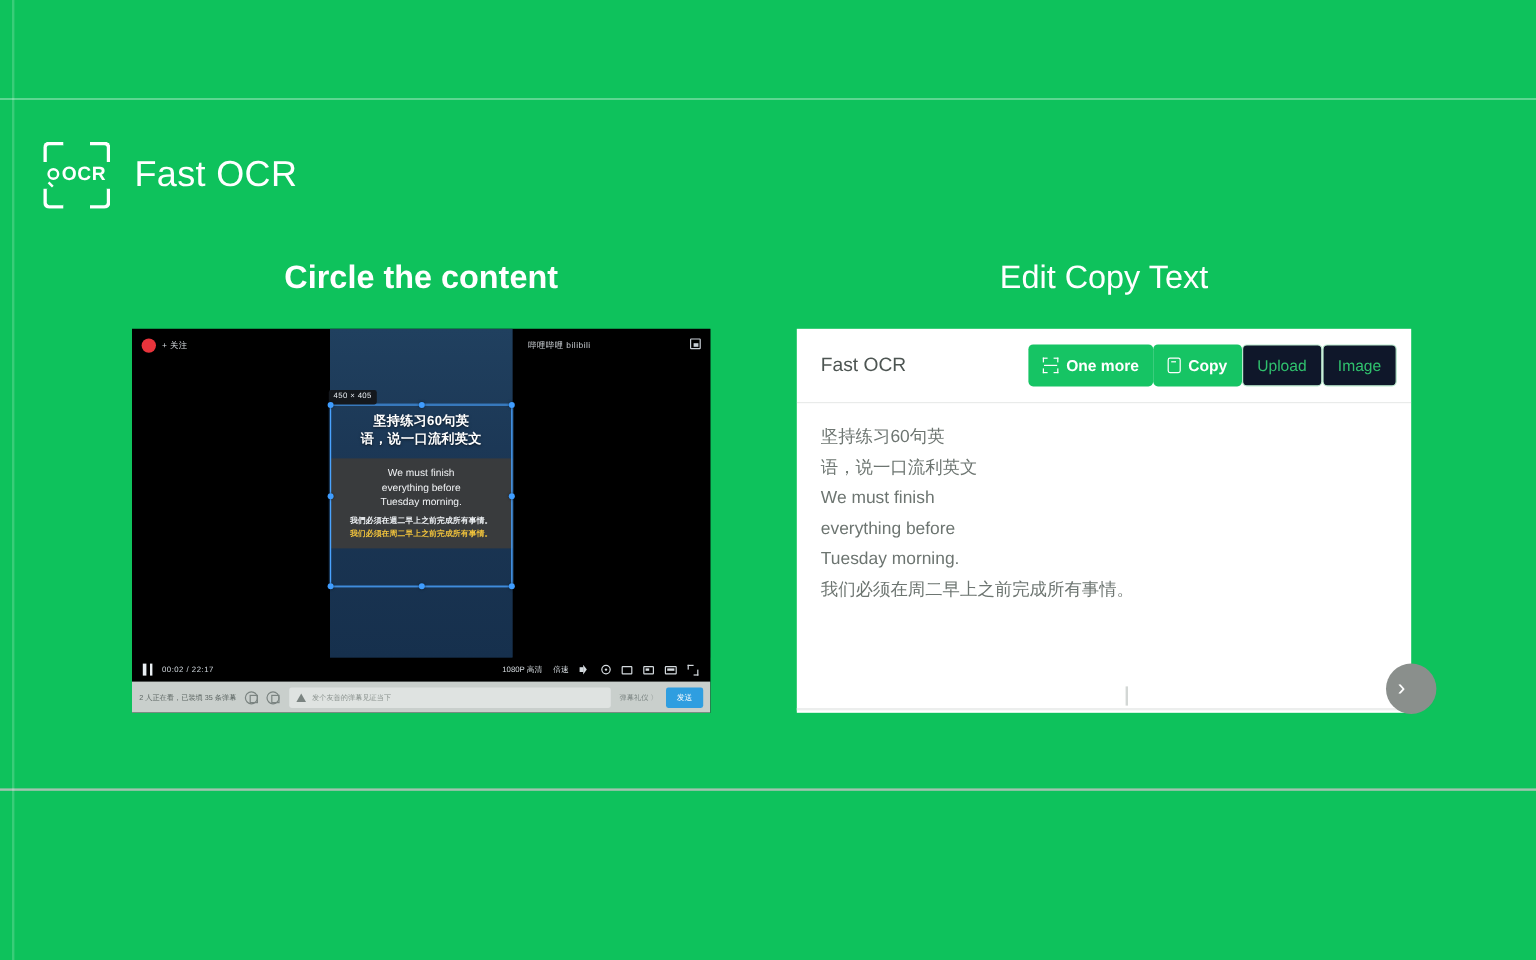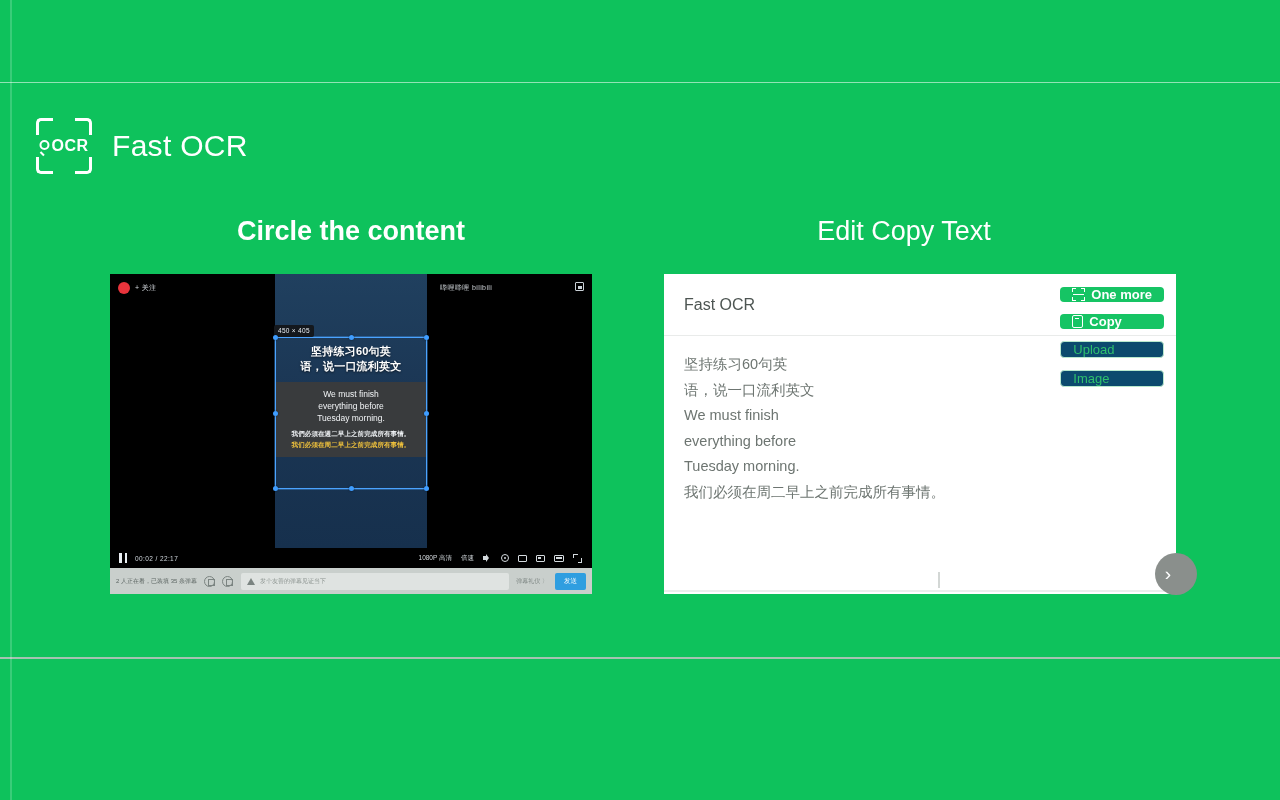--- a/index.html
+++ b/index.html
@@ -34,21 +34,21 @@
   .logo-mark .glass{ position:relative; width:12px; height:12px; margin-right:0px; display:inline-block;}
   .logo-mark .glass i{ position:absolute; left:0; top:0; width:10px; height:10px;
      border:2px solid #fff; border-radius:50%; }
   .logo-mark .glass b{ position:absolute; left:1px; bottom:-1px; width:5px; height:2px;
      background:#fff; transform:rotate(45deg); transform-origin:left center;}
   .brand-name{ color:#fff; font-size:30px; font-weight:400; letter-spacing:.3px; }
 
   
   .heading{ position:absolute; color:#fff; font-size:27px; font-weight:400; text-align:center; }
   #h-left{ left:110px; top:216px; width:482px;font-weight:bold; }
-  #h-right{ left:648px; top:216px; width:512px; }
+  #h-right{ left:664px; top:216px; width:512px; }
 
   
   .player{
     position:absolute; left:110px; top:274px; width:482px; height:320px;
     background:#000; overflow:hidden;
   }
   .video-stage{ position:absolute; left:0; top:0; width:482px; height:274px; background:#000; }
   .video-inner{ position:absolute; left:165px; top:0; width:152px; height:274px;
      background:#1d3a5c; }
   .vid-grad{ position:absolute; left:0; top:0; width:100%; height:100%;
@@ -154,25 +154,25 @@
      padding:4px 9px; white-space:nowrap; }
 
   
   .ocr-card{
     position:absolute; left:664px; top:274px; width:512px; height:320px;
     background:#fff; overflow:hidden;
   }
   .ocr-head{ height:62px; border-bottom:1px solid #e9ebea; display:flex;
      align-items:center; padding:0 12px 0 20px; }
   .ocr-title{ color:#4d5552; font-size:16px; font-weight:400; }
-  .ocr-actions{ margin-left:auto; display:flex; align-items:stretch; gap:12px; height:35px;flex-direction:column; }
+  .ocr-actions{ margin-left:auto; display:flex; align-items:stretch; gap:0; height:35px; }
   .btn{ display:flex; align-items:center; gap:6px; border-radius:4px;
      font-size:13px; padding:0 12px; white-space:nowrap; }
   .btn-primary{ background:#16c464; color:#fff; font-weight:700; }
-  .btn-ghost{ background:#0c4a6e; color:#2fc06d; border:1px solid #b9e9cd; }
+  .btn-ghost{ background:#0f172a; color:#2fc06d; border:1px solid #b9e9cd; }
 
   .ic-scan{ width:13px;height:13px;position:relative;flex:none;}
   .ic-scan i{position:absolute;width:4px;height:4px;border:1.6px solid #fff;}
   .ic-scan i:nth-child(1){left:0;top:0;border-right:none;border-bottom:none;}
   .ic-scan i:nth-child(2){right:0;top:0;border-left:none;border-bottom:none;}
   .ic-scan i:nth-child(3){left:0;bottom:0;border-right:none;border-top:none;}
   .ic-scan i:nth-child(4){right:0;bottom:0;border-left:none;border-top:none;}
   .ic-scan b{position:absolute;left:1px;right:1px;top:5.5px;height:1.6px;background:#fff;}
 
   .ic-clip{ width:11px;height:13px;border:1.5px solid #fff;border-radius:2px;

